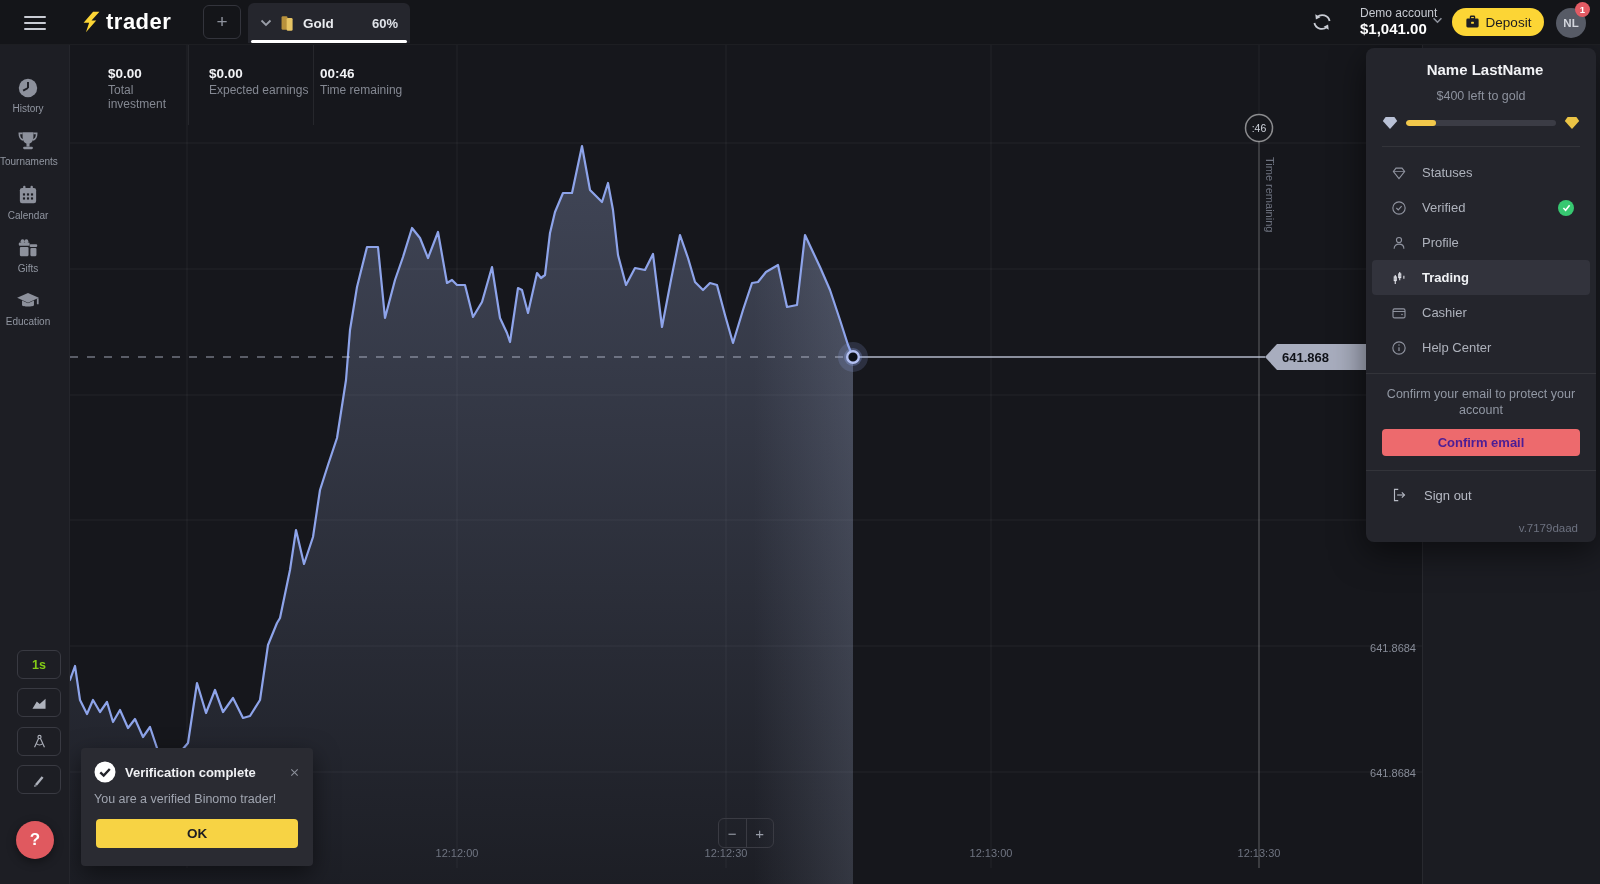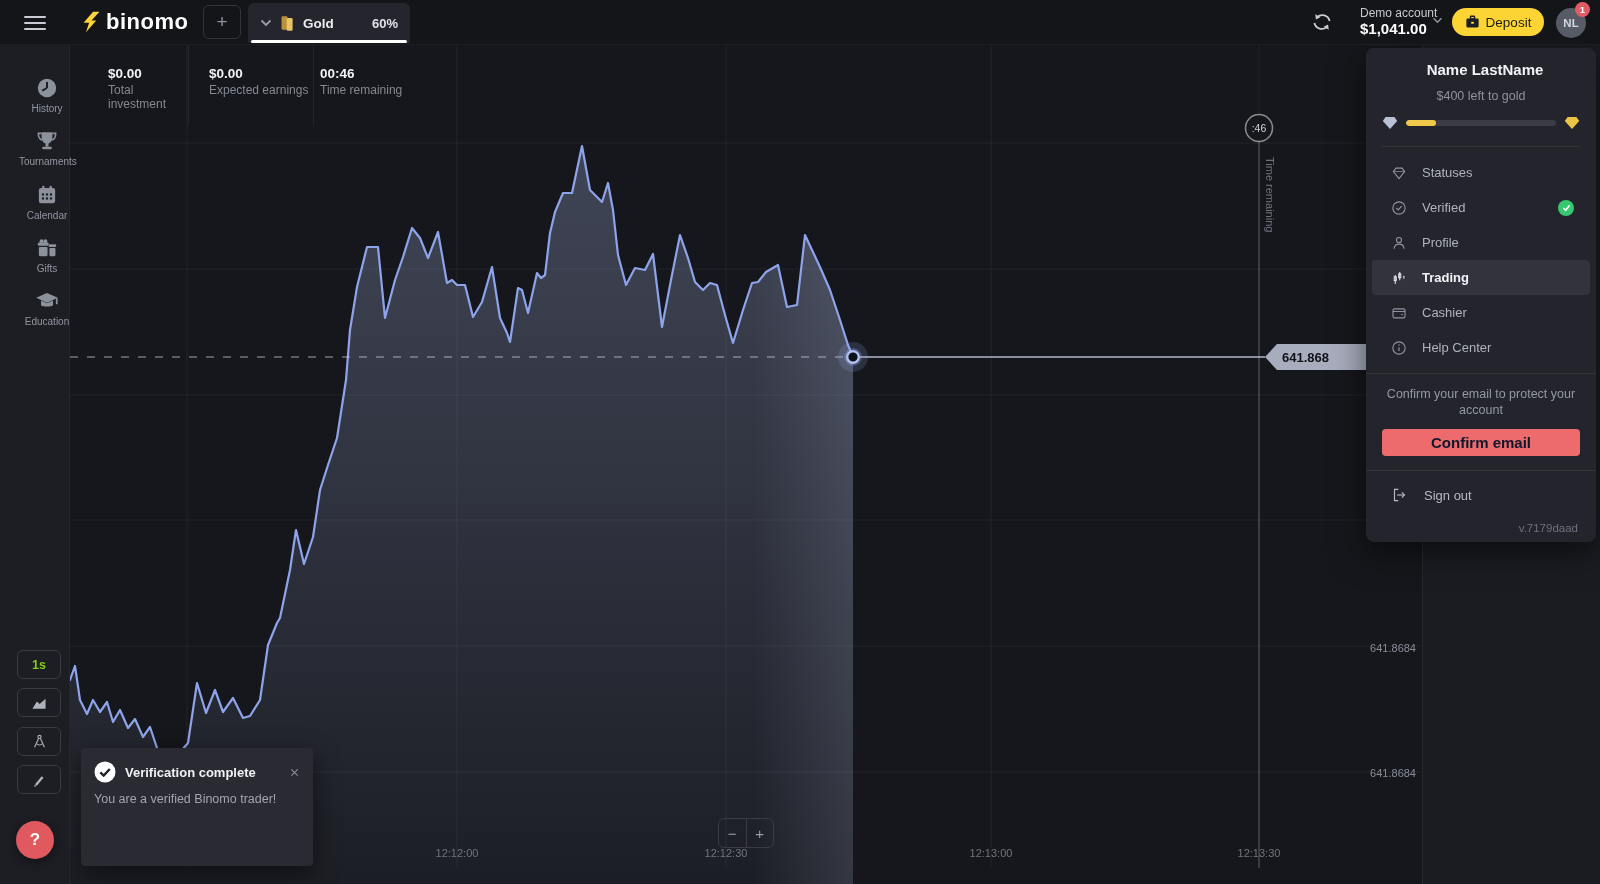--- a/index.html
+++ b/index.html
@@ -21,21 +21,21 @@
   .account { position:absolute; left:1360px; top:6px; cursor:pointer; }
   .account-type { font-size:12px; color:#c6c9d0; line-height:14px; }
   .account-balance { font-size:15px; font-weight:700; color:#ffffff; line-height:18px; }
   .account-chevron { position:absolute; left:1432px; top:17px; }
   .deposit-btn { position:absolute; left:1452px; top:8px; width:92px; height:28px; background:#fcd535; border-radius:14px; display:flex; align-items:center; justify-content:center; gap:6px; color:#1a1b20; font-size:13.5px; font-weight:400; cursor:pointer; }
   .avatar { position:absolute; left:1556px; top:8px; width:30px; height:30px; border-radius:50%; background:#575b66; color:#d3d6dd; font-size:11.5px; font-weight:700; display:flex; align-items:center; justify-content:center; cursor:pointer; }
   .avatar-badge { position:absolute; left:1575px; top:2px; width:15px; height:15px; border-radius:50%; background:#e25b64; color:#fff; font-size:9.5px; font-weight:700; display:flex; align-items:center; justify-content:center; z-index:21; }
 
   
   .sidebar { position:absolute; left:0; top:45px; width:70px; height:839px; background:#1d1e24; z-index:15; border-right:1px solid rgba(255,255,255,0.04); }
-  .nav-item { position:absolute; left:0; width:56px; text-align:center; cursor:pointer;margin-left:19px; }
+  .nav-item { position:absolute; left:0; width:56px; text-align:center; cursor:pointer; }
   .nav-item svg { display:block; margin:0 auto; }
   .nav-label { display:block; margin-top:2px; font-size:10px; color:#9196a1; }
   .tool-btn { position:absolute; left:17px; width:44px; height:29px; border:1px solid #393a42; border-radius:6px; display:flex; align-items:center; justify-content:center; color:#84cc16; font-size:12.5px; font-weight:700; cursor:pointer; background:transparent; }
   .help-fab { position:absolute; left:16px; top:776px; width:38px; height:38px; border-radius:50%; background:#e0595f; color:#fff; font-size:17px; font-weight:700; display:flex; align-items:center; justify-content:center; cursor:pointer; box-shadow:0 3px 10px rgba(0,0,0,0.4); }
 
   
   .chart-wrap { position:absolute; left:70px; top:45px; width:1352px; height:839px; background:#16171c; z-index:1; }
   .gutter { position:absolute; left:1422px; top:45px; width:178px; height:839px; background:#1b1c22; z-index:1; border-left:1px solid rgba(255,255,255,0.06); }
 
   
@@ -66,21 +66,21 @@
   .panel-sub { text-align:center; margin-top:11px; font-size:12.5px; color:#8d929e; }
   .progress-row { display:flex; align-items:center; gap:8px; margin:13px 16px 0 16px; padding-bottom:16px; border-bottom:1px solid rgba(255,255,255,0.07); }
   .progress-track { flex:1; height:6px; border-radius:3px; background:#3b3c45; overflow:hidden; }
   .progress-fill { width:20%; height:100%; border-radius:3px; background:#f2c84b; }
   .menu { padding:8px 0; border-bottom:1px solid rgba(255,255,255,0.07); }
   .menu-item { height:35px; display:flex; align-items:center; gap:14px; padding-left:24px; font-size:13px; color:#aeb2bc; cursor:pointer; position:relative; }
   .menu-item.active { margin:0 6px; padding-left:18px; background:#32333c; border-radius:4px; color:#f0f2f5; font-weight:600; }
   .menu-badge { position:absolute; right:22px; width:16px; height:16px; border-radius:50%; background:#37c871; display:flex; align-items:center; justify-content:center; }
   .email-sec { padding:13px 16px 14px 16px; border-bottom:1px solid rgba(255,255,255,0.07); }
   .email-prompt { text-align:center; font-size:12.5px; line-height:1.25; color:#9298a4; }
-  .confirm-btn { margin-top:11px; width:100%; height:27px; background:#ed6a6d; border:none; border-radius:4px; color:#0f172a; font-size:15px; font-weight:700; cursor:pointer; font-family:inherit; }
+  .confirm-btn { margin-top:11px; width:100%; height:27px; background:#ed6a6d; border:none; border-radius:4px; color:#4c1d95; font-size:13px; font-weight:700; cursor:pointer; font-family:inherit; }
   .signout-row { display:flex; align-items:center; gap:16px; padding:15px 0 0 24px; font-size:13px; color:#b6bac4; cursor:pointer; }
   .panel-version { position:absolute; right:18px; bottom:8px; font-size:11.5px; color:#6d7280; }
 </style>
 </head>
 <body>
 
 <div class="screen">
 
   <div class="chart-wrap">
     <svg width="1352" height="839" viewBox="0 0 1352 839">
@@ -173,21 +173,21 @@
   <div class="topbar">
     <div class="hamburger">
         <span></span>
         <span></span>
         <span></span>
       </div>
     <div class="logo">
       <svg width="19" height="26" viewBox="0 0 24 26">
         <polygon points="14,0 22,0 12,11 18,11 5,26 9,14 2,14" fill="#fcd535"></polygon>
       </svg>
-      <span class="logo-text">binomo</span>
+      <span class="logo-text">trader</span>
     </div>
     <div class="plus-tab">+</div>
     <div class="asset-tab">
       <svg width="12" height="8" viewBox="0 0 12 8">
         <polyline points="1.5,1.5 6,6 10.5,1.5" fill="none" stroke="#9a9ea8" stroke-width="1.8"></polyline>
       </svg>
       <svg width="17" height="20" viewBox="0 0 20 22">
         <rect x="3" y="3" width="7" height="16" rx="1.5" fill="#b8913c"></rect>
         <rect x="9" y="5" width="7" height="15" rx="1.5" fill="#e7c464"></rect>
       </svg>
@@ -304,20 +304,21 @@
         <circle cx="11" cy="11" r="10.5" fill="#ffffff"></circle>
         <polyline points="6.3,11.3 9.7,14.6 15.8,8" fill="none" stroke="#23242a" stroke-width="2.4"></polyline>
       </svg>
       <span class="toast-title">Verification complete</span>
       <svg class="toast-close" width="13" height="13" viewBox="0 0 14 14">
         <line x1="2" y1="2" x2="12" y2="12" stroke="#8d919c" stroke-width="1.6"></line>
         <line x1="12" y1="2" x2="2" y2="12" stroke="#8d919c" stroke-width="1.6"></line>
       </svg>
     </div>
     <div class="toast-body">You are a verified Binomo trader!</div>
+    <div class="toast-ok">OK</div>
   </div>
 
   <div class="panel">
     <div class="panel-name">Name LastName</div>
     <div class="panel-sub">$400 left to gold</div>
     <div class="progress-row">
       <svg width="16" height="14" viewBox="0 0 20 17">
         <polygon points="10,16 1,6 4.5,1 15.5,1 19,6" fill="#b9c1d6"></polygon>
       </svg>
       <div class="progress-track">

